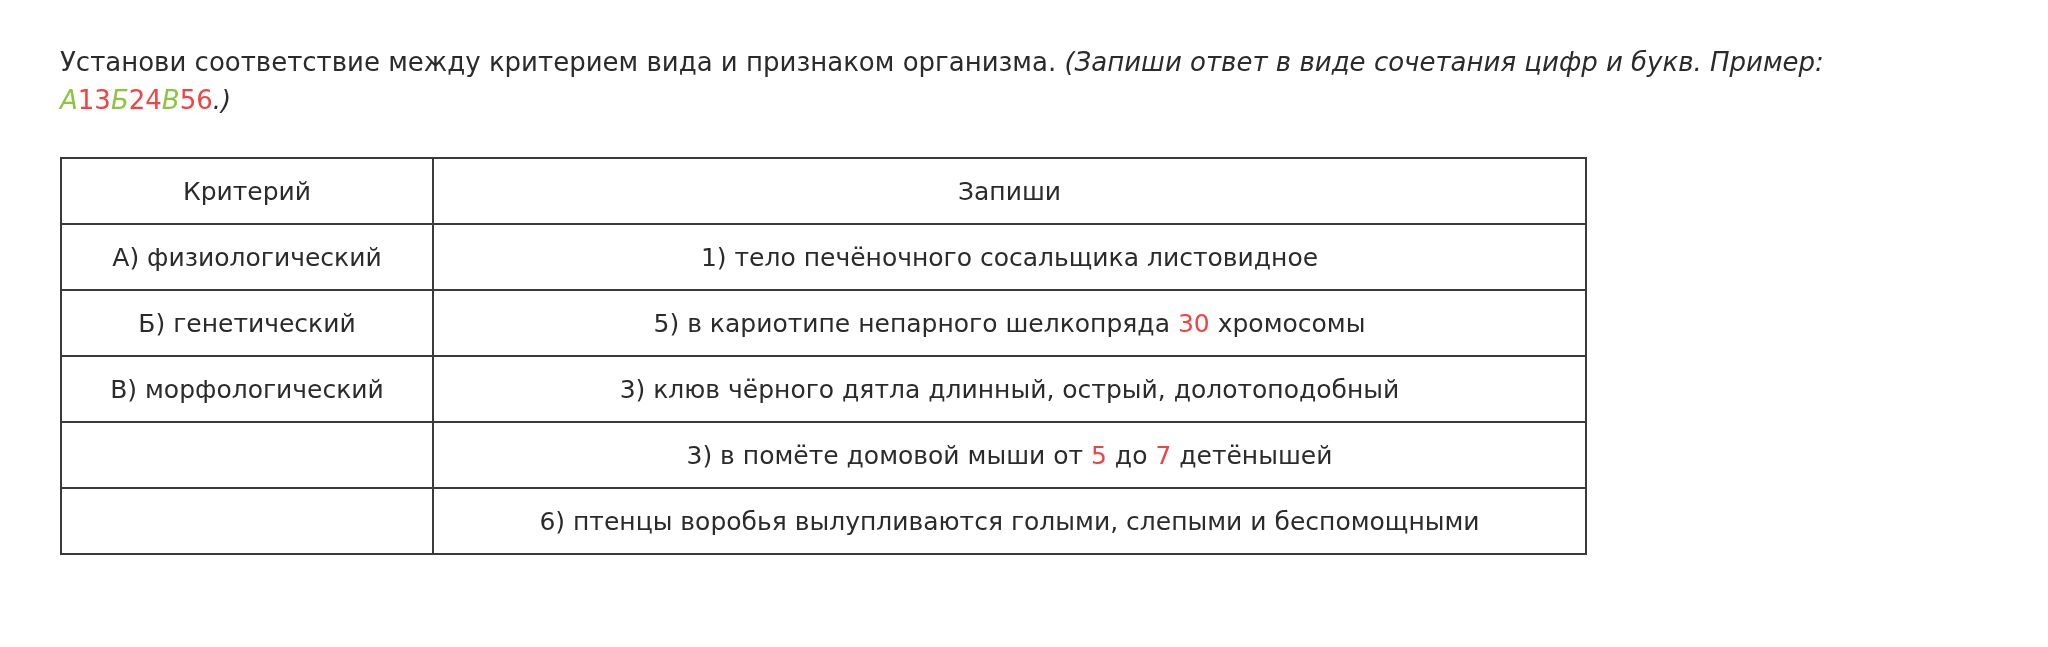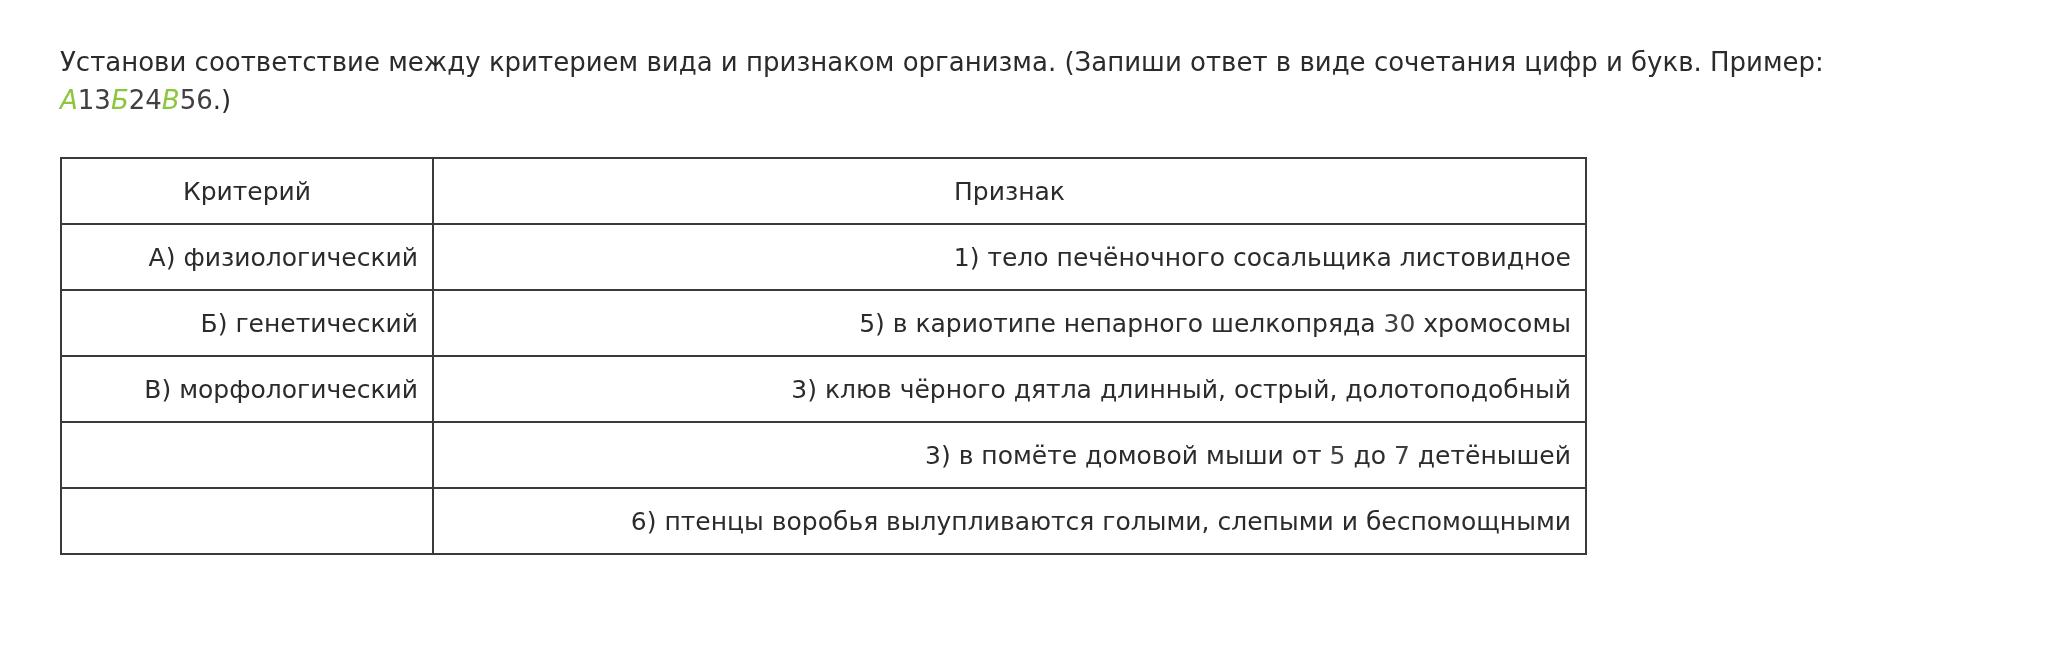--- a/index.html
+++ b/index.html
@@ -21,23 +21,24 @@
   .task-prompt {
     font-size: 26px;
     line-height: 1.45;
     color: #2b2b2b;
     max-width: 1900px;
   }
   .prompt-bold {
     font-weight: normal;
   }
   .prompt-italic {
+    font-style: italic;
   }
   .hl {
-    color: #404040;
+    color: #ef4444;
   }
   .hl-italic {
     color: #8cc63e;
     font-style: italic;
   }
   .table-wrap {
     margin-top: 38px;
   }
   table.match-table {
     border-collapse: collapse;
@@ -58,21 +59,21 @@
   .col-criterion {
     width: 372px;
   }
   .col-feature {
     width: 1153px;
   }
   th.head-cell {
     text-align: center;
   }
   td.body-cell {
-    text-align: right;
+    text-align: center;
   }
   td.empty-cell {
     text-align: left;
   }
 </style>
 </head>
 <body>
 
 <div class="page">
 
@@ -83,21 +84,21 @@
 
   <div class="table-wrap">
     <table class="match-table">
       <colgroup>
         <col class="col-criterion">
         <col class="col-feature">
       </colgroup>
       <thead>
         <tr>
           <th class="head-cell">Критерий</th>
-          <th class="head-cell">Признак</th>
+          <th class="head-cell">Запиши</th>
         </tr>
       </thead>
       <tbody>
         <tr>
           <td class="body-cell">А) физиологический</td>
           <td class="body-cell"><span>1) тело печёночного сосальщика листовидное</span></td>
         </tr>
         <tr>
           <td class="body-cell">Б) генетический</td>
           <td class="body-cell"><span>5) в кариотипе непарного шелкопряда </span><span class="hl">30</span><span> хромосомы</span></td>

